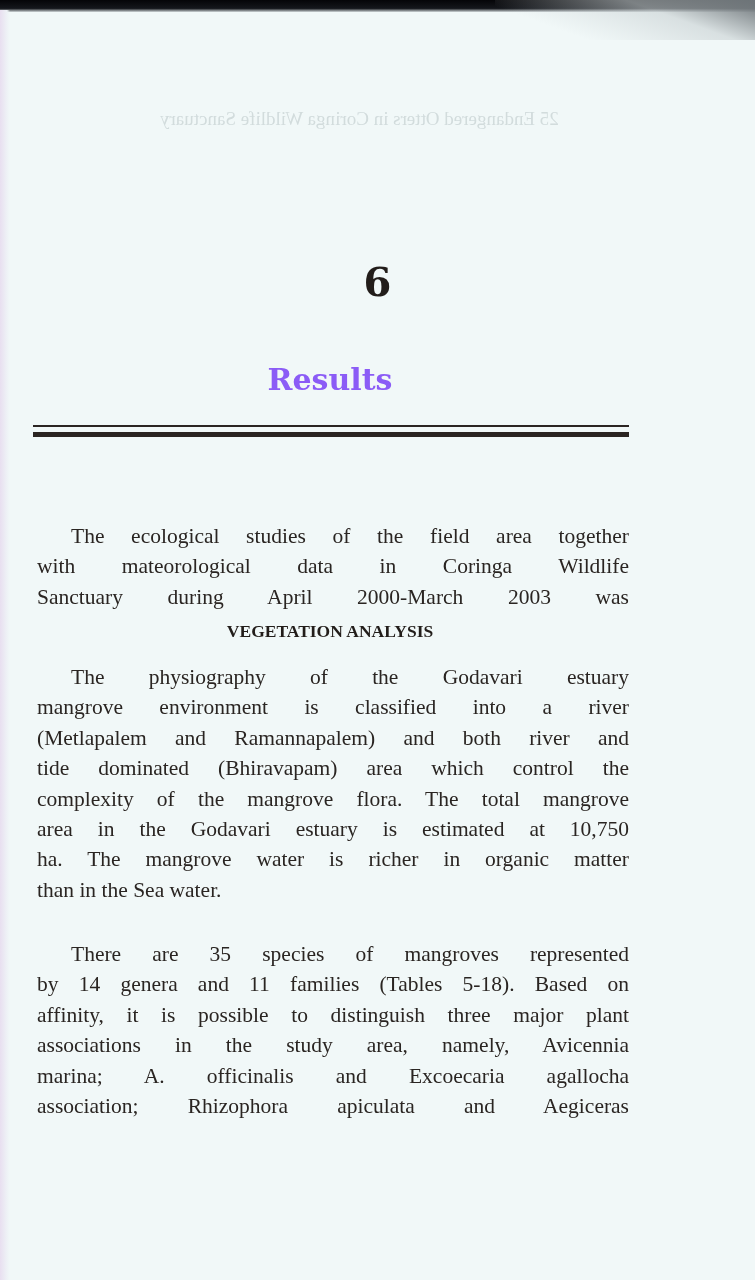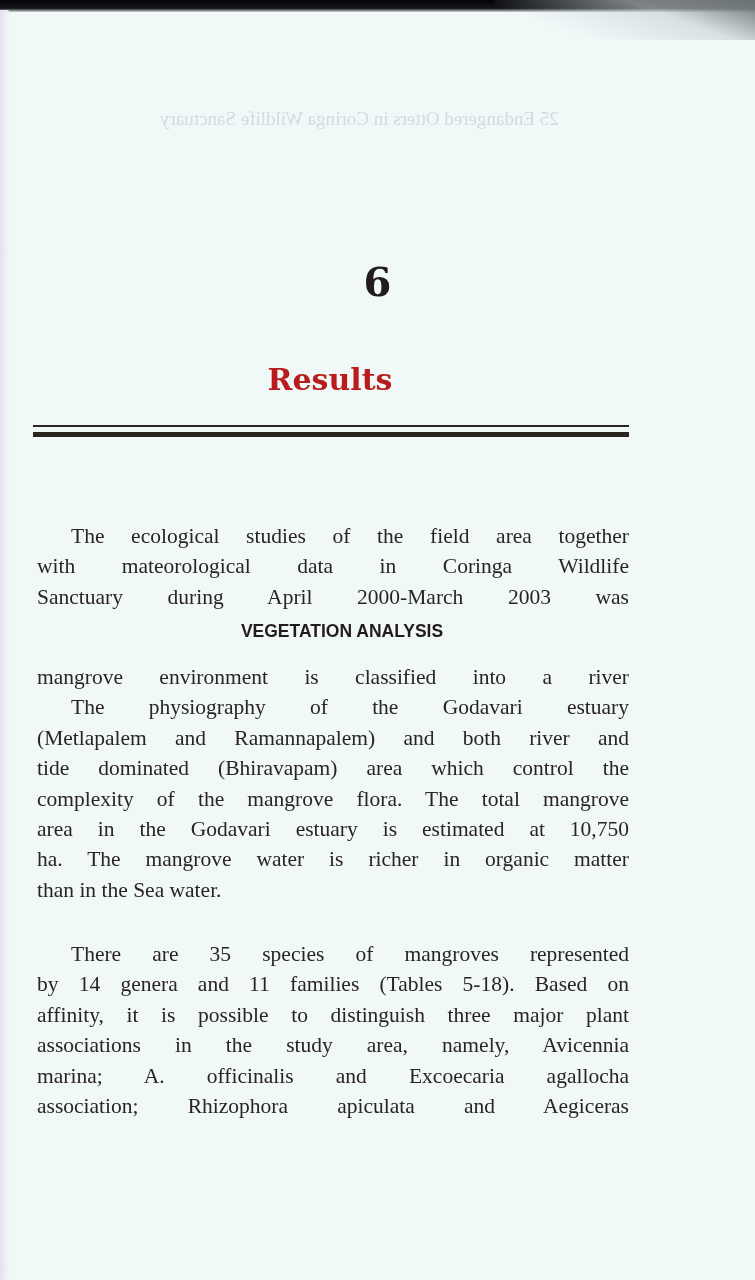--- a/index.html
+++ b/index.html
@@ -25,38 +25,38 @@
       position: absolute; color: #cfd9da; opacity: 0.9;
       font-family: "Liberation Serif", serif; font-size: 19px;
       transform: scaleX(-1); white-space: nowrap;
     }
     .chapter-number {
       position: absolute; left: 0; width: 755px; top: 258px; text-align: center;
       font-family: "DejaVu Serif", serif; font-weight: bold; font-size: 40px; color: #221d1a;
     }
     .chapter-title {
       position: absolute; left: 0; width: 660px; top: 362px; text-align: center;
-      font-family: "DejaVu Serif", serif; font-weight: bold; font-size: 30px; color: #b91c1c;
+      font-family: "DejaVu Serif", serif; font-weight: bold; font-size: 30px; color: #8b5cf6;
     }
     .rule-thin {
       position: absolute; left: 33px; top: 425px; width: 596px; height: 2px; background: #2b2522;
     }
     .rule-thick {
       position: absolute; left: 33px; top: 432px; width: 596px; height: 5px; background: #2b2522;
     }
     .para {
       position: absolute; left: 37px; width: 592px;
       font-family: "Liberation Serif", serif; font-size: 21.5px; line-height: 30.4px;
       text-align: justify; text-align-last: auto;
     }
     .para .line { display: block; text-align: justify; text-align-last: justify; white-space: nowrap; }
     .para .line.last { text-align-last: left; }
     .section-heading {
       position: absolute; left: 0; width: 660px; top: 621px; text-align: center;
-      font-family: Liberation Sans, sans-serif; font-weight: bold; font-size: 17.5px; color: #221d1a; padding-left: 12px;
+      font-family: Liberation Serif, serif; font-weight: bold; font-size: 17.5px; color: #221d1a;
     }
     .indent { padding-left: 34px; }
   </style>
 </head>
 <body>
 
 <div class="top-edge"></div>
 <div class="top-edge-right"></div>
 <div class="left-edge"></div>
 
@@ -69,22 +69,22 @@
 
 <div class="para" style="top:481px;margin-top:40px;">
   <span class="line indent">The ecological studies of the field area together</span>
   <span class="line">with mateorological data in Coringa Wildlife</span>
   <span class="line">Sanctuary during April 2000-March 2003 was</span>
 </div>
 
 <div class="section-heading">VEGETATION ANALYSIS</div>
 
 <div class="para" style="top:662px;">
+  <span class="line indent">The physiography of the Godavari estuary</span>
   <span class="line">mangrove environment is classified into a river</span>
-  <span class="line indent">The physiography of the Godavari estuary</span>
   <span class="line">(Metlapalem and Ramannapalem) and both river and</span>
   <span class="line">tide dominated (Bhiravapam) area which control the</span>
   <span class="line">complexity of the mangrove flora. The total mangrove</span>
   <span class="line">area in the Godavari estuary is estimated at 10,750</span>
   <span class="line">ha. The mangrove water is richer in organic matter</span>
   <span class="line last">than in the Sea water.</span>
 </div>
 
 <div class="para" style="top:939px;">
   <span class="line indent">There are 35 species of mangroves represented</span>

